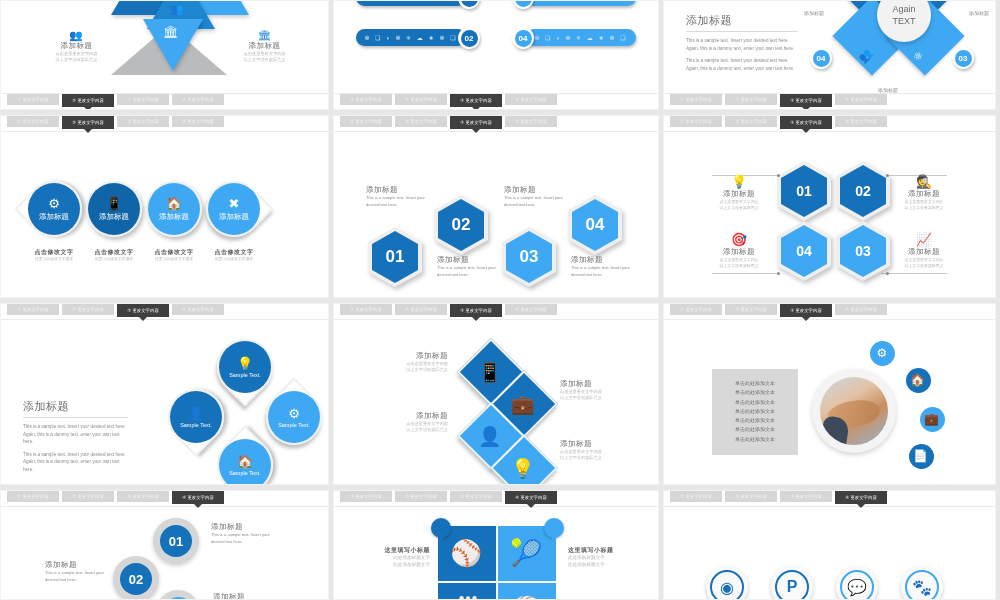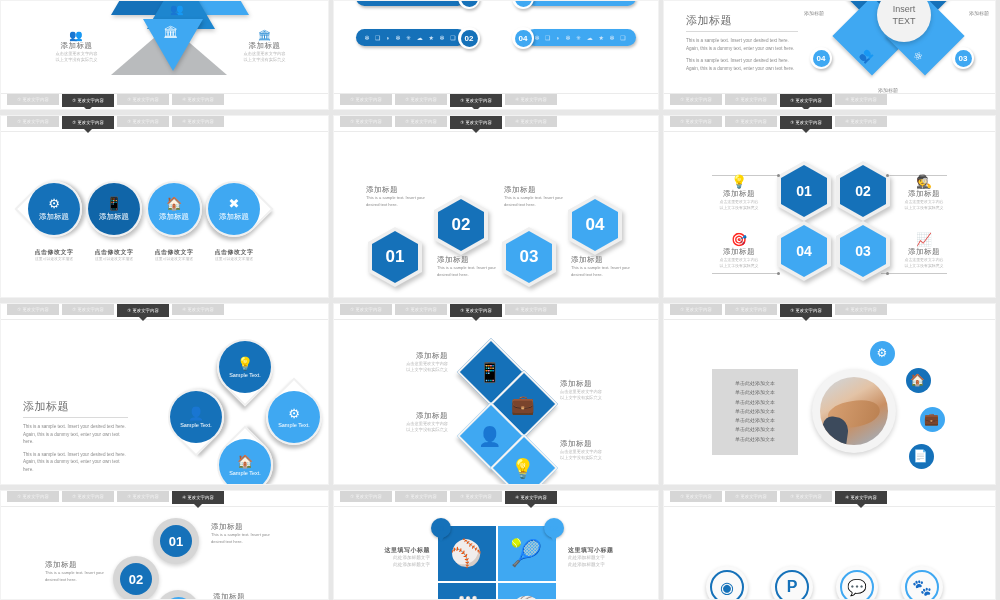--- a/index.html
+++ b/index.html
@@ -304,21 +304,21 @@
           <span>添加标题</span>
         </span>
       </div>
       <div class="dia blue-l" style="left:233px;top:7px;">
         <span>
           <span style="display:block;font-size:11px;margin-bottom:2px;">⚛</span>
           <span>添加标题</span>
         </span>
       </div>
       <div class="centercirc" style="left:213px;top:-13px;">
-        <span>Insert</span>
+        <span>Again</span>
         <span>TEXT</span>
       </div>
       <div class="numcirc" style="left:146px;top:46px;">
         <i class="blue-l">04</i>
       </div>
       <div class="numcirc" style="left:288px;top:46px;">
         <i class="blue-l">03</i>
       </div>
       <div class="cn-sub" style="position:absolute;left:140px;top:9px;font-size:5px;color:#8b8b8b;">添加标题</div>
       <div class="cn-sub" style="position:absolute;right:6px;top:9px;font-size:5px;color:#8b8b8b;">添加标题</div>

